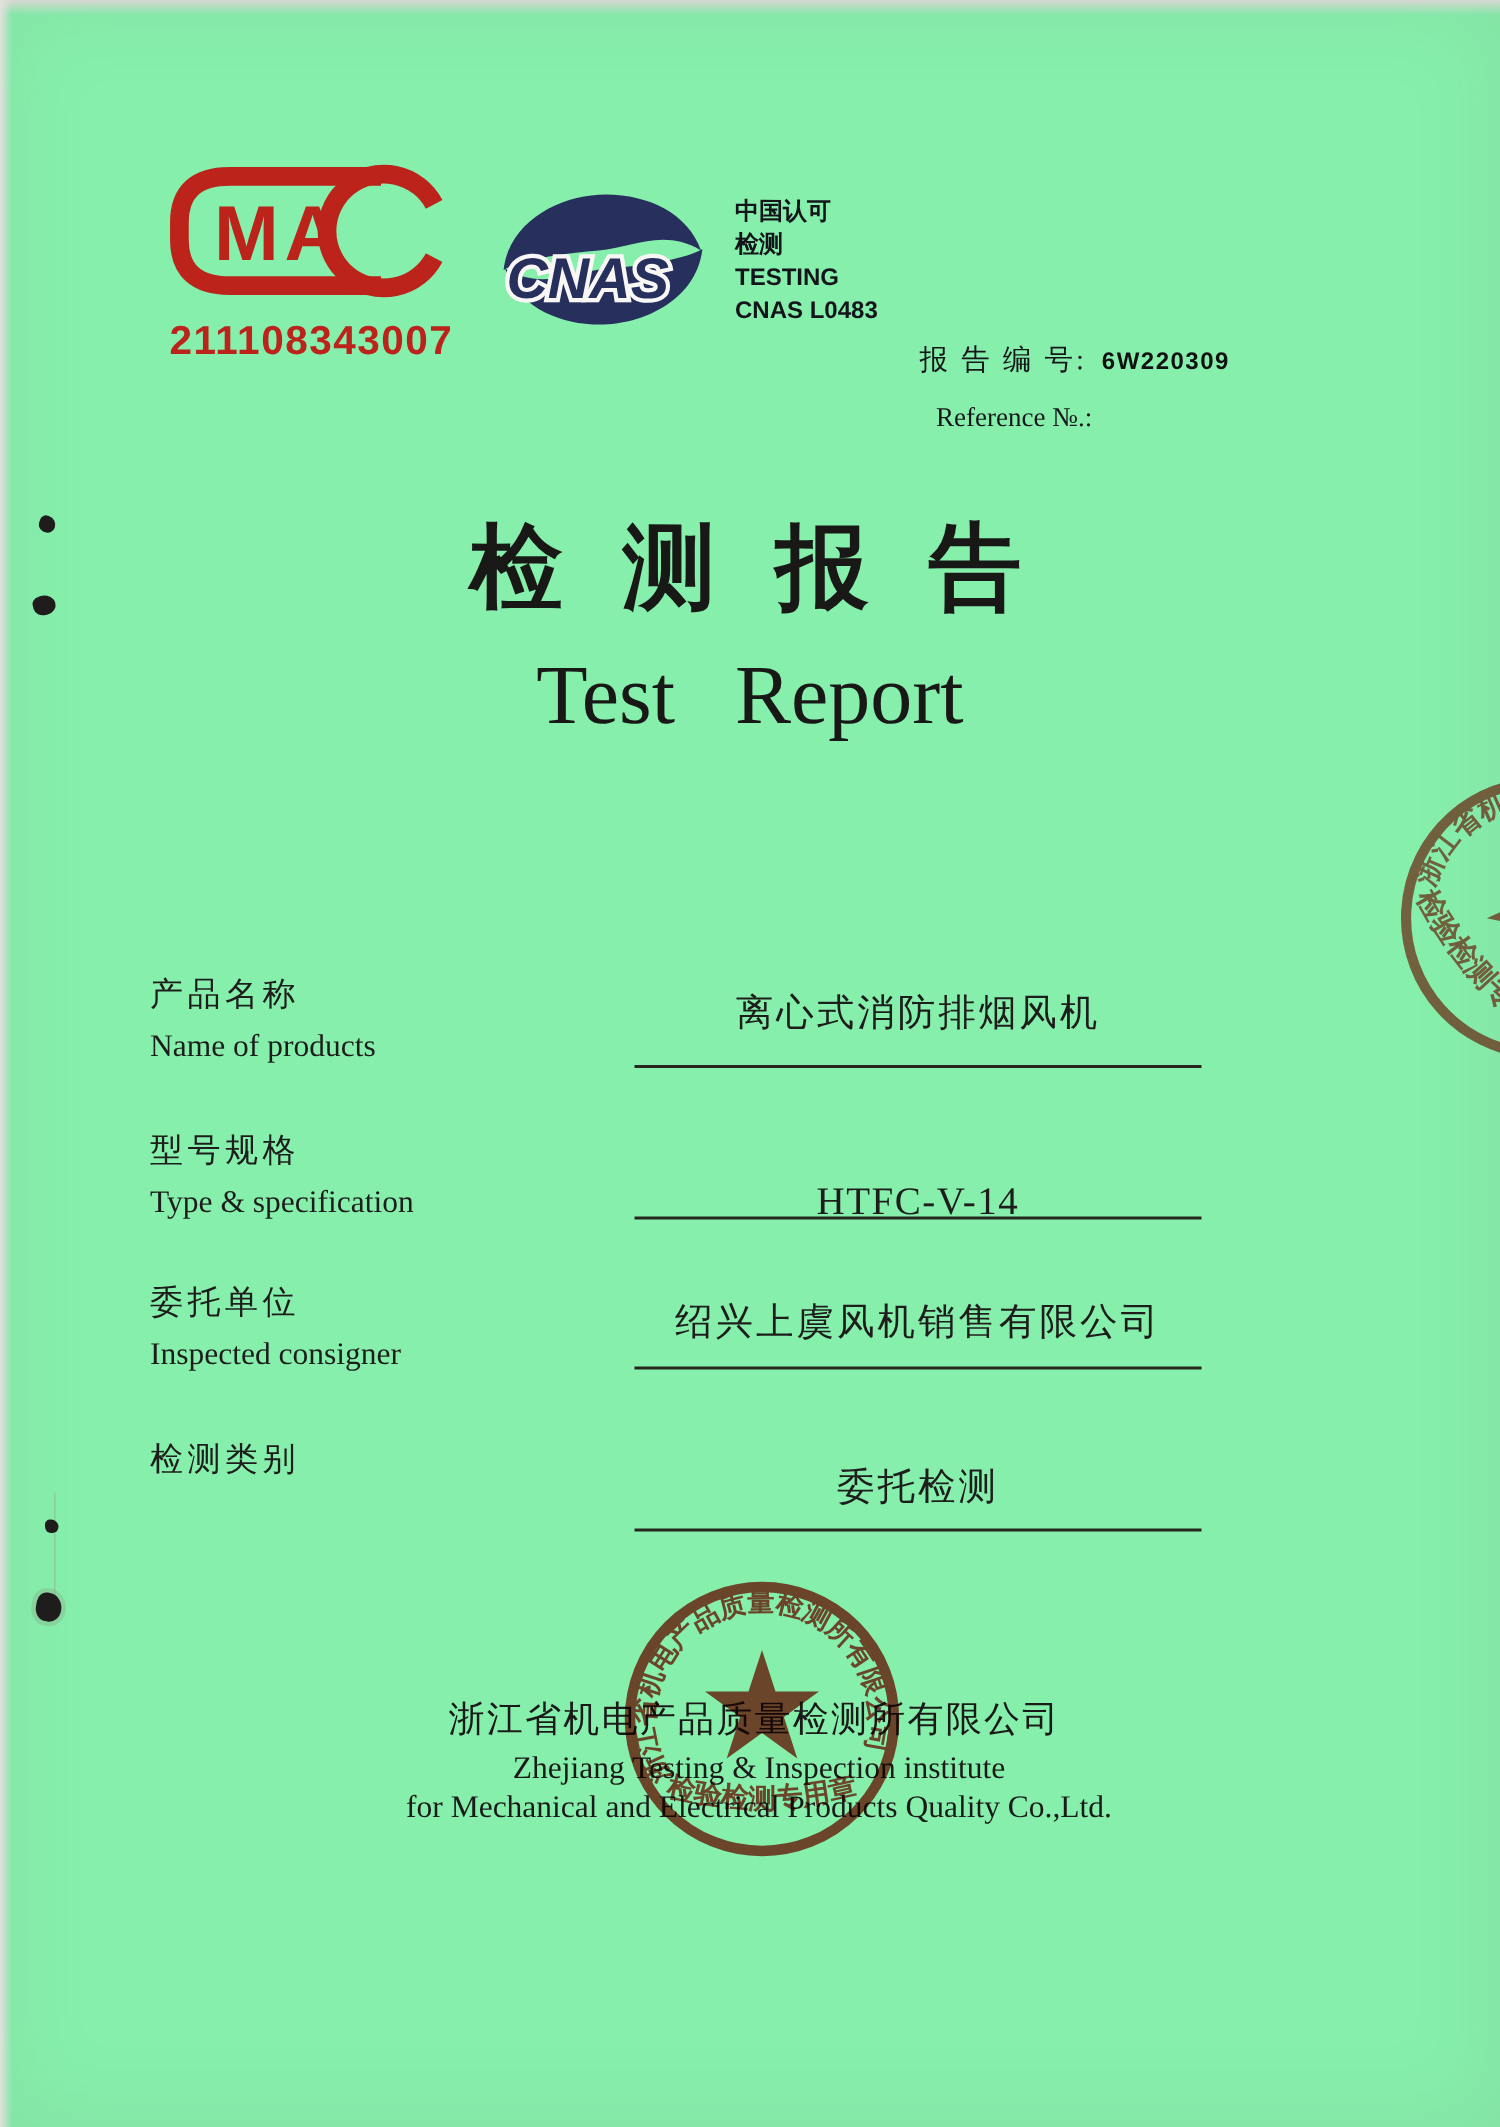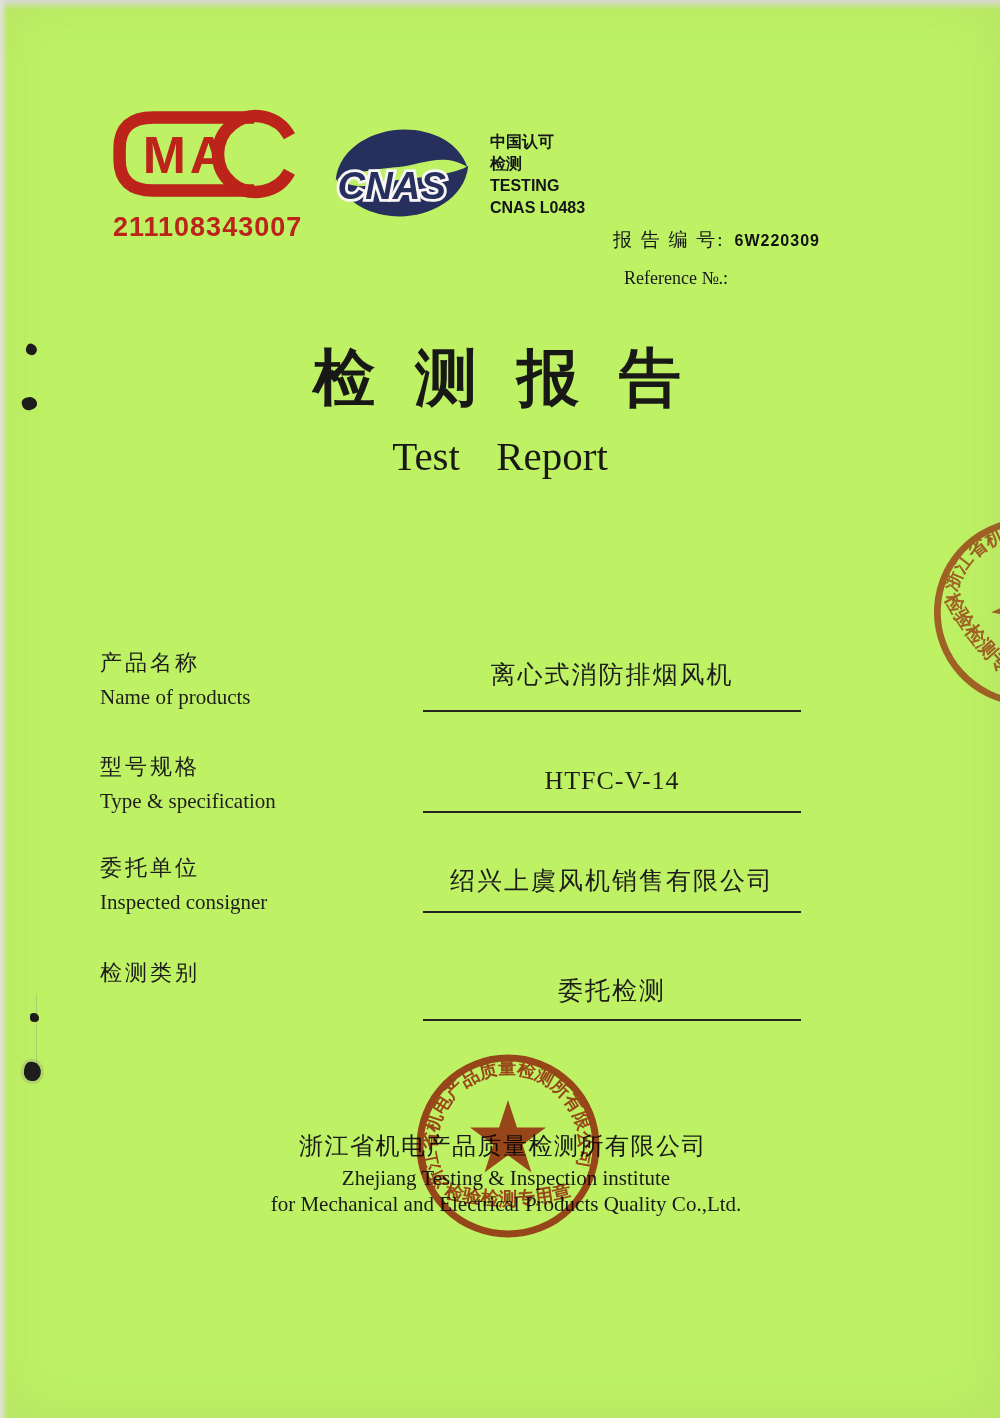--- a/index.html
+++ b/index.html
@@ -1,18 +1,18 @@
 <!DOCTYPE html>
 <html><head>
 <meta charset="utf-8">
 <style>
   html,body{margin:0;padding:0;background:#e9e8e5;}
   .page{
     position:relative;width:1000px;height:1418px;overflow:hidden;
-    background:#bef264;
+    background:#86efac;
     font-family:"Liberation Serif","DejaVu Serif",serif;
     color:#1d1d1b;
     box-shadow:inset 0 0 60px rgba(120,115,105,.12);
   }
   .edge-top{position:absolute;left:0;top:0;width:100%;height:10px;
     background:linear-gradient(180deg,#d8d7d3,rgba(216,215,211,0));}
   .edge-left{position:absolute;left:0;top:0;width:8px;height:100%;
     background:linear-gradient(90deg,#e3e1dd,rgba(227,225,221,0));}
 
   
@@ -29,32 +29,32 @@
   .report-no-label{font-size:19px;letter-spacing:2px;color:#15161a;}
   .report-no-value{font-family:"Liberation Sans","DejaVu Sans",sans-serif;
     font-weight:bold;font-size:16px;letter-spacing:1px;margin-left:6px;color:#111;}
   .reference{position:absolute;left:624px;top:268px;font-size:18px;color:#15161a;}
 
   
   .title-zh{position:absolute;left:0;top:336px;width:1000px;text-align:center;
     font-size:62px;font-weight:bold;letter-spacing:40px;padding-left:34px;
     box-sizing:border-box;color:#181816;}
   .title-en{position:absolute;left:0;top:432px;width:1000px;text-align:center;
-    font-size:41px;word-spacing:26px;color:#181816;}
+    font-size:56px;word-spacing:26px;color:#181816;}
 
   
   .flabel{position:absolute;left:100px;width:312px;text-align:left;}
   .flabel .zh{font-size:22px;letter-spacing:3px;}
   .flabel .en{font-size:21px;margin-top:7px;}
   .fvalue{position:absolute;left:423px;width:378px;text-align:center;
     font-size:25px;letter-spacing:2px;white-space:nowrap;}
   .fline{position:absolute;left:423px;width:378px;border-top:2px solid #26261f;}
 
   .r1l{top:648px}.r1v{top:658px}.r1u{top:710px}
-  .r2l{top:752px}.r2v{top:766px;font-size:26px;letter-spacing:1px;}
+  .r2l{top:752px}.r2v{top:786px;font-size:26px;letter-spacing:1px;}
   .r2u{top:811px}
   .r3l{top:853px}.r3v{top:864px}.r3u{top:911px}
   .r4l{top:958px}.r4v{top:974px}.r4u{top:1019px}
 
   
   .company-zh{position:absolute;left:0;top:1130px;width:1006px;text-align:center;
     font-size:24px;letter-spacing:1.5px;color:#1a1a18;}
   .company-en1{position:absolute;left:0;top:1166px;width:1012px;text-align:center;
     font-size:21px;color:#1a1a18;}
   .company-en2{position:absolute;left:0;top:1192px;width:1012px;text-align:center;

